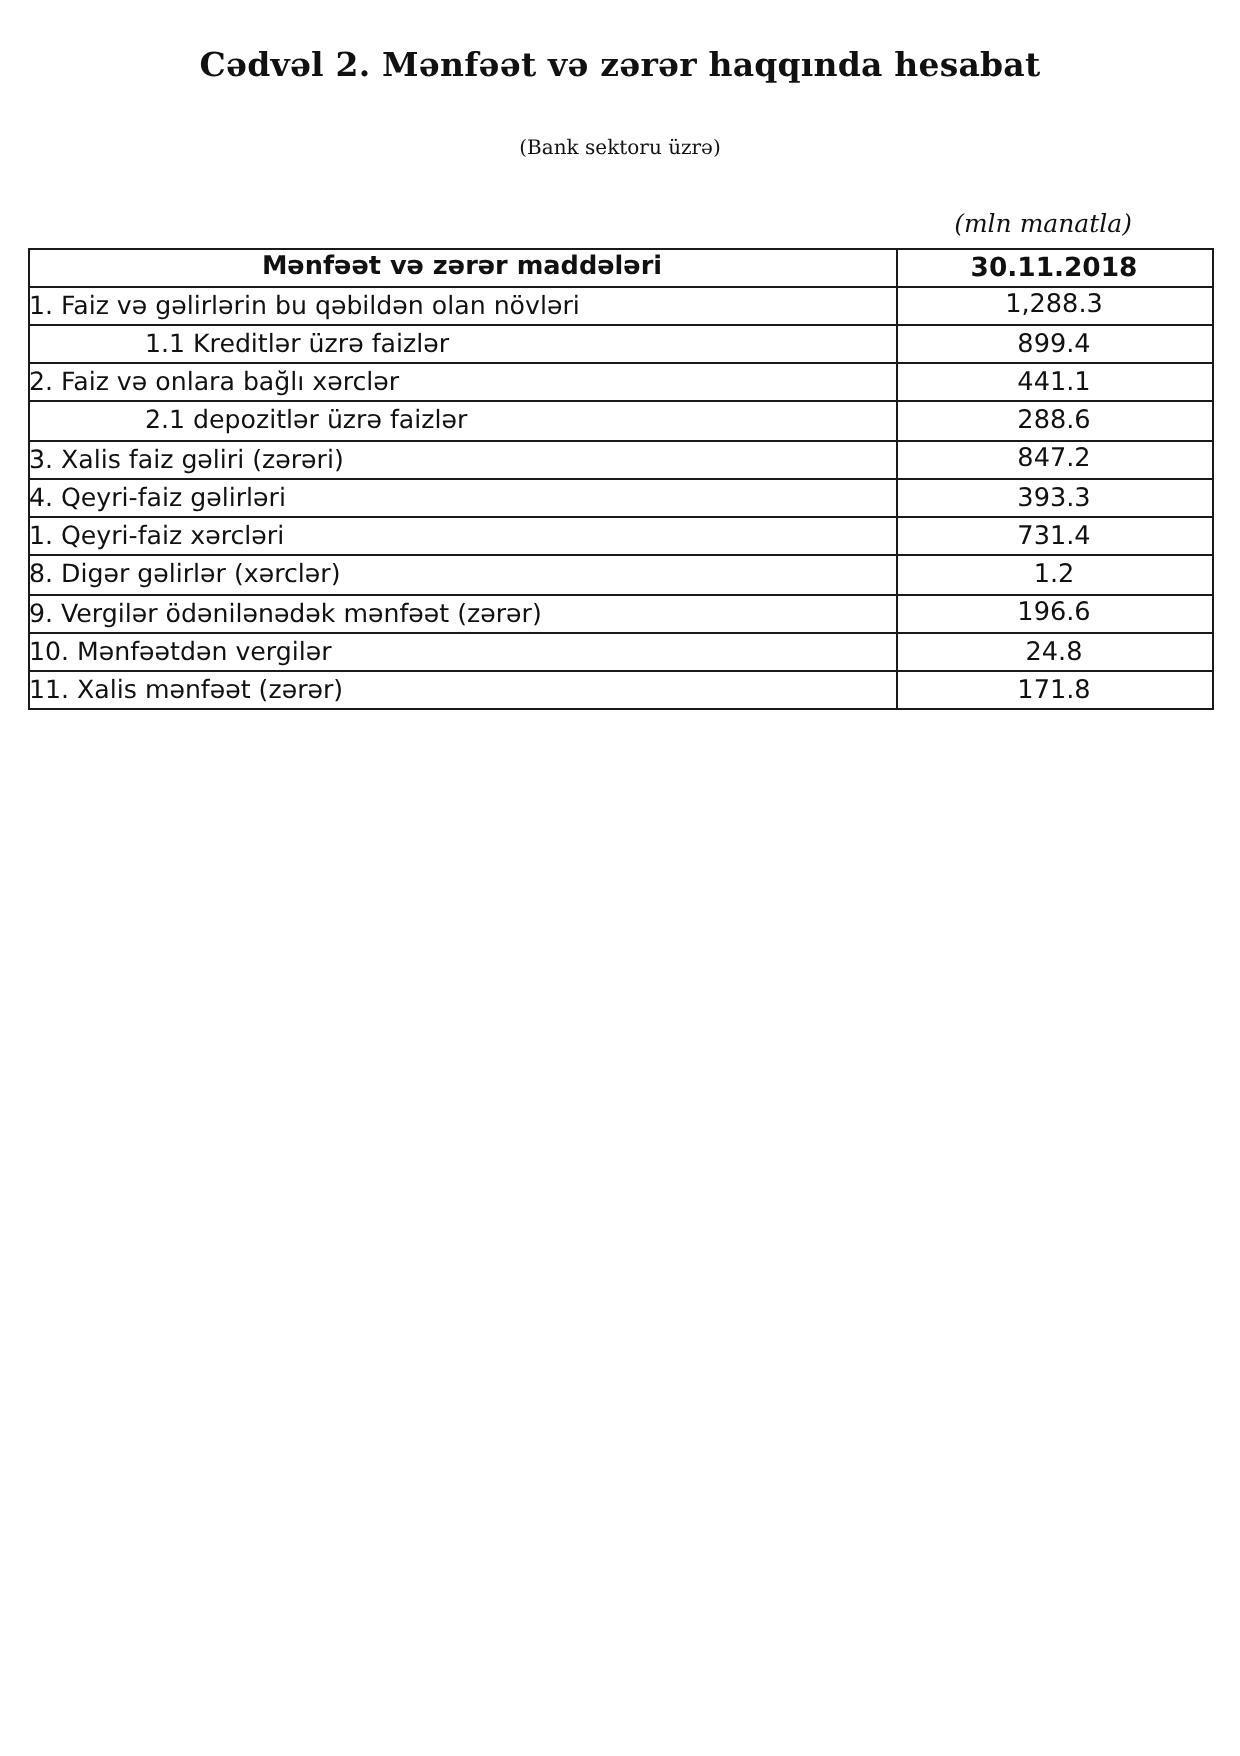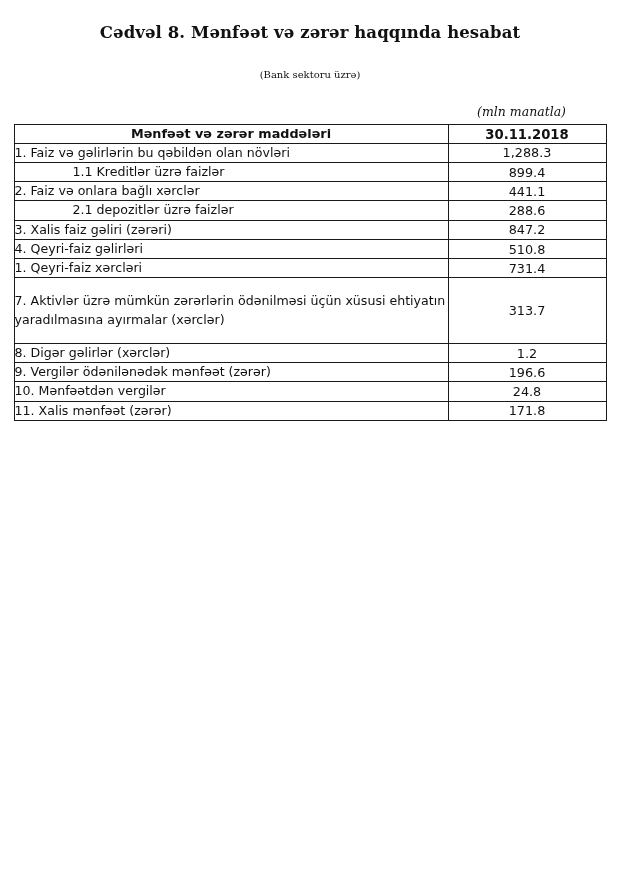--- a/index.html
+++ b/index.html
@@ -89,21 +89,21 @@
   td.item.tall {
     padding-top: 14px;
     padding-bottom: 14px;
   }
 </style>
 </head>
 <body>
 
 <div class="page">
 
-  <div class="doc-title">Cədvəl 8. Mənfəət və zərər haqqında hesabat</div>
+  <div class="doc-title">Cədvəl 2. Mənfəət və zərər haqqında hesabat</div>
   <div class="doc-subtitle">(Bank sektoru üzrə)</div>
   <div class="units">(mln manatla)</div>
 
   <table class="report">
     <colgroup>
       <col class="col-item">
       <col class="col-value">
     </colgroup>
     <thead>
       <tr>
@@ -127,29 +127,25 @@
       <tr>
         <td class="item indent">2.1 depozitlər üzrə faizlər</td>
         <td class="value">288.6</td>
       </tr>
       <tr>
         <td class="item">3. Xalis faiz gəliri (zərəri)</td>
         <td class="value">847.2</td>
       </tr>
       <tr>
         <td class="item">4. Qeyri-faiz gəlirləri</td>
-        <td class="value">510.8</td>
+        <td class="value">393.3</td>
       </tr>
       <tr>
         <td class="item">1. Qeyri-faiz xərcləri</td>
         <td class="value">731.4</td>
-      </tr>
-      <tr>
-        <td class="item tall">7. Aktivlər üzrə mümkün zərərlərin ödənilməsi üçün xüsusi ehtiyatın yaradılmasına ayırmalar (xərclər)</td>
-        <td class="value">313.7</td>
       </tr>
       <tr>
         <td class="item">8. Digər gəlirlər (xərclər)</td>
         <td class="value">1.2</td>
       </tr>
       <tr>
         <td class="item">9. Vergilər ödənilənədək mənfəət (zərər)</td>
         <td class="value">196.6</td>
       </tr>
       <tr>

